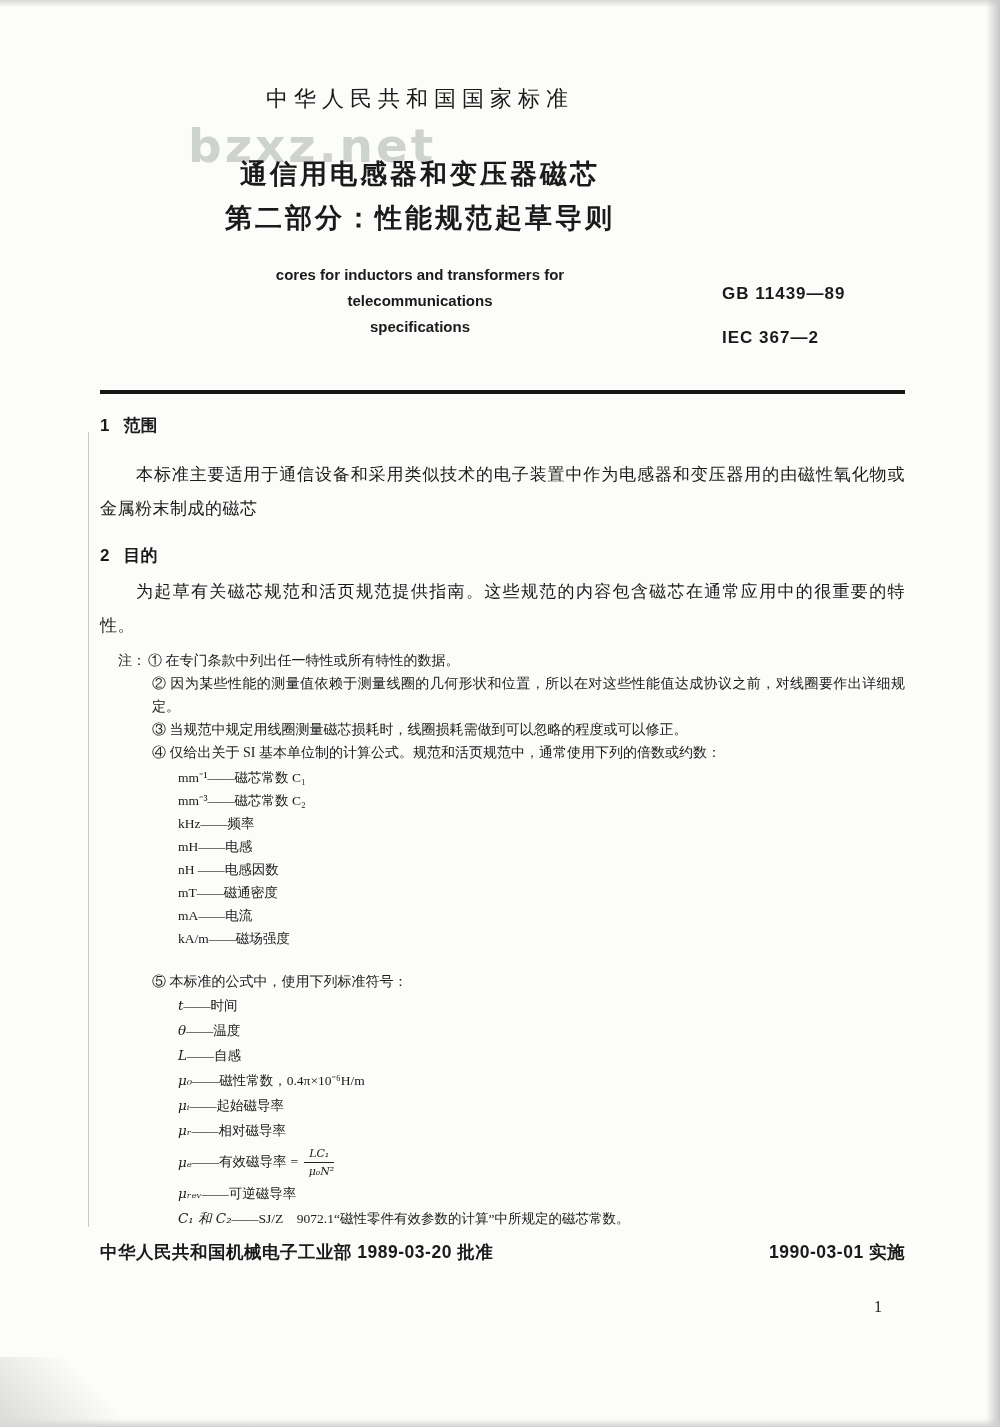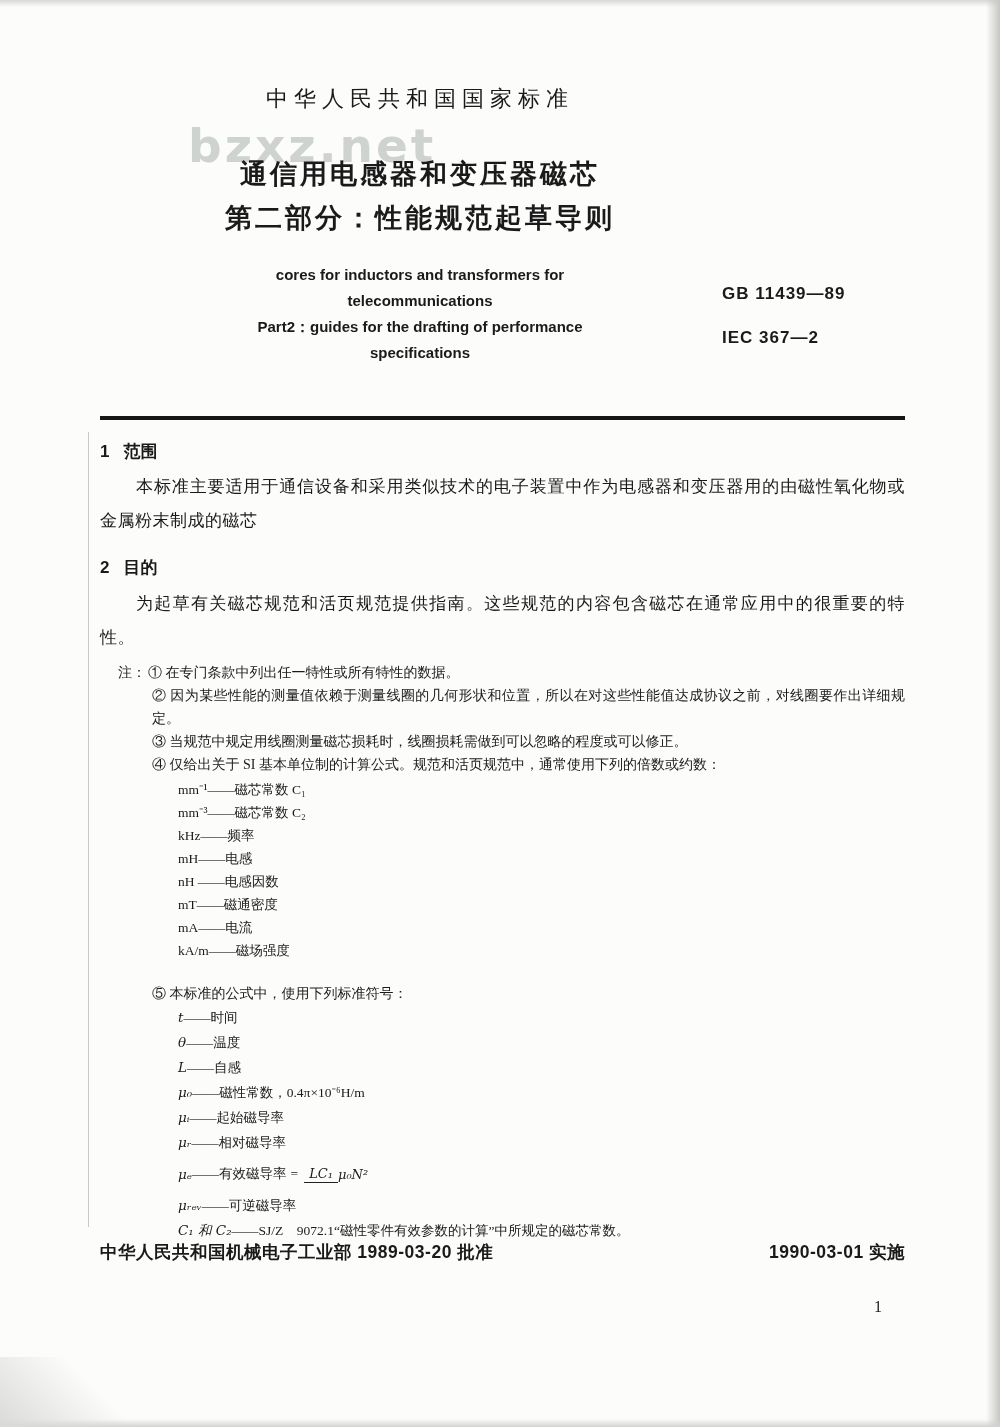--- a/index.html
+++ b/index.html
@@ -50,38 +50,38 @@
   .title-en { margin-top:22px; font-size:15px; line-height:26px; font-weight:bold;
     font-family:"Liberation Sans", sans-serif; }
 
   .rule { margin-top:50px; height:4px; background:#161616; border:0; width:100%; }
 
   .sec-heading { margin-top:20px; font-size:17px; line-height:24px; font-weight:bold;
     font-family:"Liberation Sans", sans-serif; }
   .sec-heading .sec-no { margin-right:14px; }
   .sec-heading.h2 { margin-top:18px; }
 
-  .para { margin-top:6px; font-size:17px; line-height:34px; text-indent:36px;
+  .para { margin-top:20px; font-size:17px; line-height:34px; text-indent:36px;
     letter-spacing:.5px; text-align:justify; }
   .para.p2 { margin-top:7px; }
 
   .notes { margin-top:6px; font-size:14px; }
   .note-first { margin-left:18px; line-height:23px; }
   .note-label { margin-right:2px; }
   .note-item { margin-left:52px; line-height:23px; text-align:justify; }
   .unit-list { margin-left:78px; margin-top:2px; }
   .unit-row { line-height:23px; font-size:13.5px; }
   .note5 { margin-left:52px; margin-top:20px; line-height:23px; }
   .sym-list { margin-left:78px; }
   .sym-row { line-height:24px; font-size:13.5px; }
   .sym { font-style:italic; font-family:"DejaVu Serif", serif; }
   .formula-row { display:flex; align-items:center; height:38px; }
   .eq { margin:0 6px 0 4px; }
-  .frac { display:inline-flex; flex-direction:row; align-items:flex-start;
-    font-size:13px; font-style:italic; font-family:"DejaVu Serif", serif; line-height:15px; }
+  .frac { display:inline-flex; flex-direction:column; align-items:flex-end;
+    font-size:11px; font-style:italic; font-family:"DejaVu Serif", serif; line-height:15px; }
   .frac .num { border-bottom:1.5px solid #222; padding:0 5px 1px; }
   .frac .den { padding-top:1px; }
 
   .footer { position:absolute; left:100px; right:95px; top:1240px; z-index:1;
     display:flex; justify-content:space-between;
     font-size:17.5px; font-weight:bold; font-family:"Liberation Sans", sans-serif;
     letter-spacing:.5px; }
   .page-number { position:absolute; top:1298px; right:118px; z-index:1; font-size:16px; }
 </style>
 </head>
@@ -102,21 +102,20 @@
     <div class="title-block">
       <div class="top-col">
         <div class="std-header">中华人民共和国国家标准</div>
         <div class="title-cn">
           <div>通信用电感器和变压器磁芯</div>
           <div>第二部分：性能规范起草导则</div>
         </div>
         <div class="title-en">
           <div>cores for inductors and transformers for</div>
           <div>telecommunications</div>
-          <div>Part2：guides for the drafting of performance</div>
           <div>specifications</div>
         </div>
       </div>
       <div class="std-numbers">
         <div class="std-no1">GB 11439—89</div>
         <div class="std-no2">IEC 367—2</div>
       </div>
     </div>
 
     <hr class="rule">

